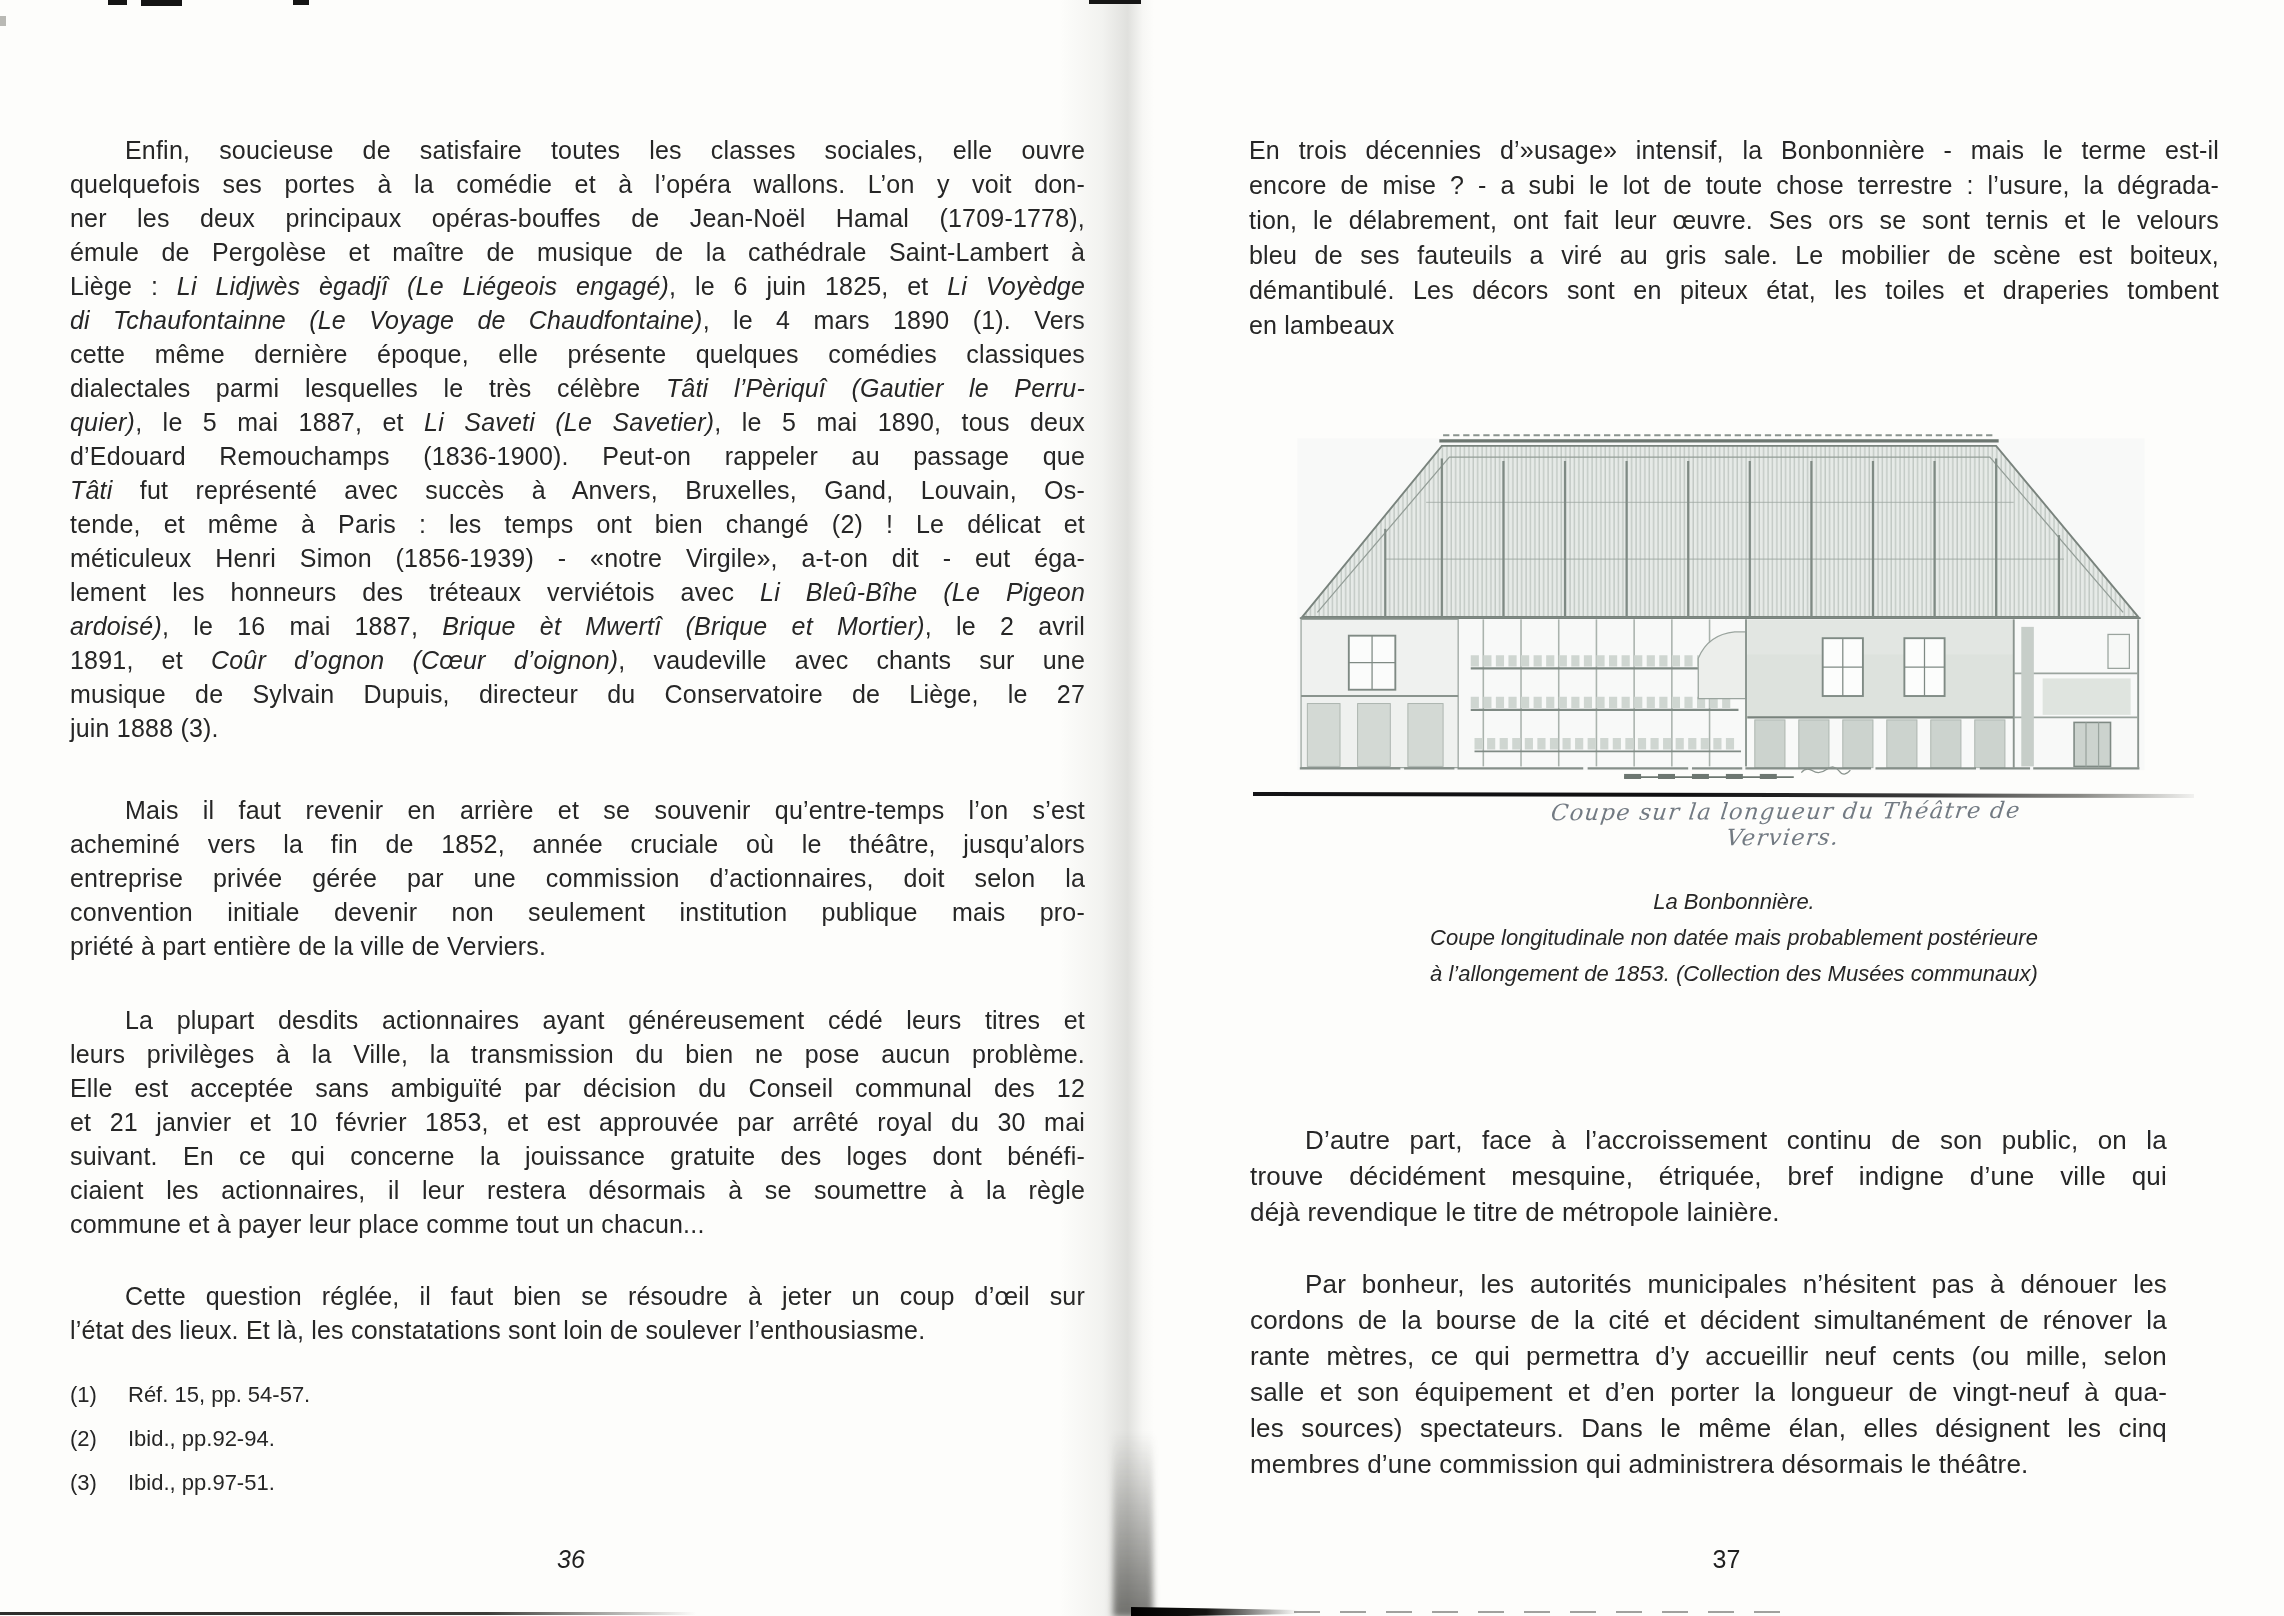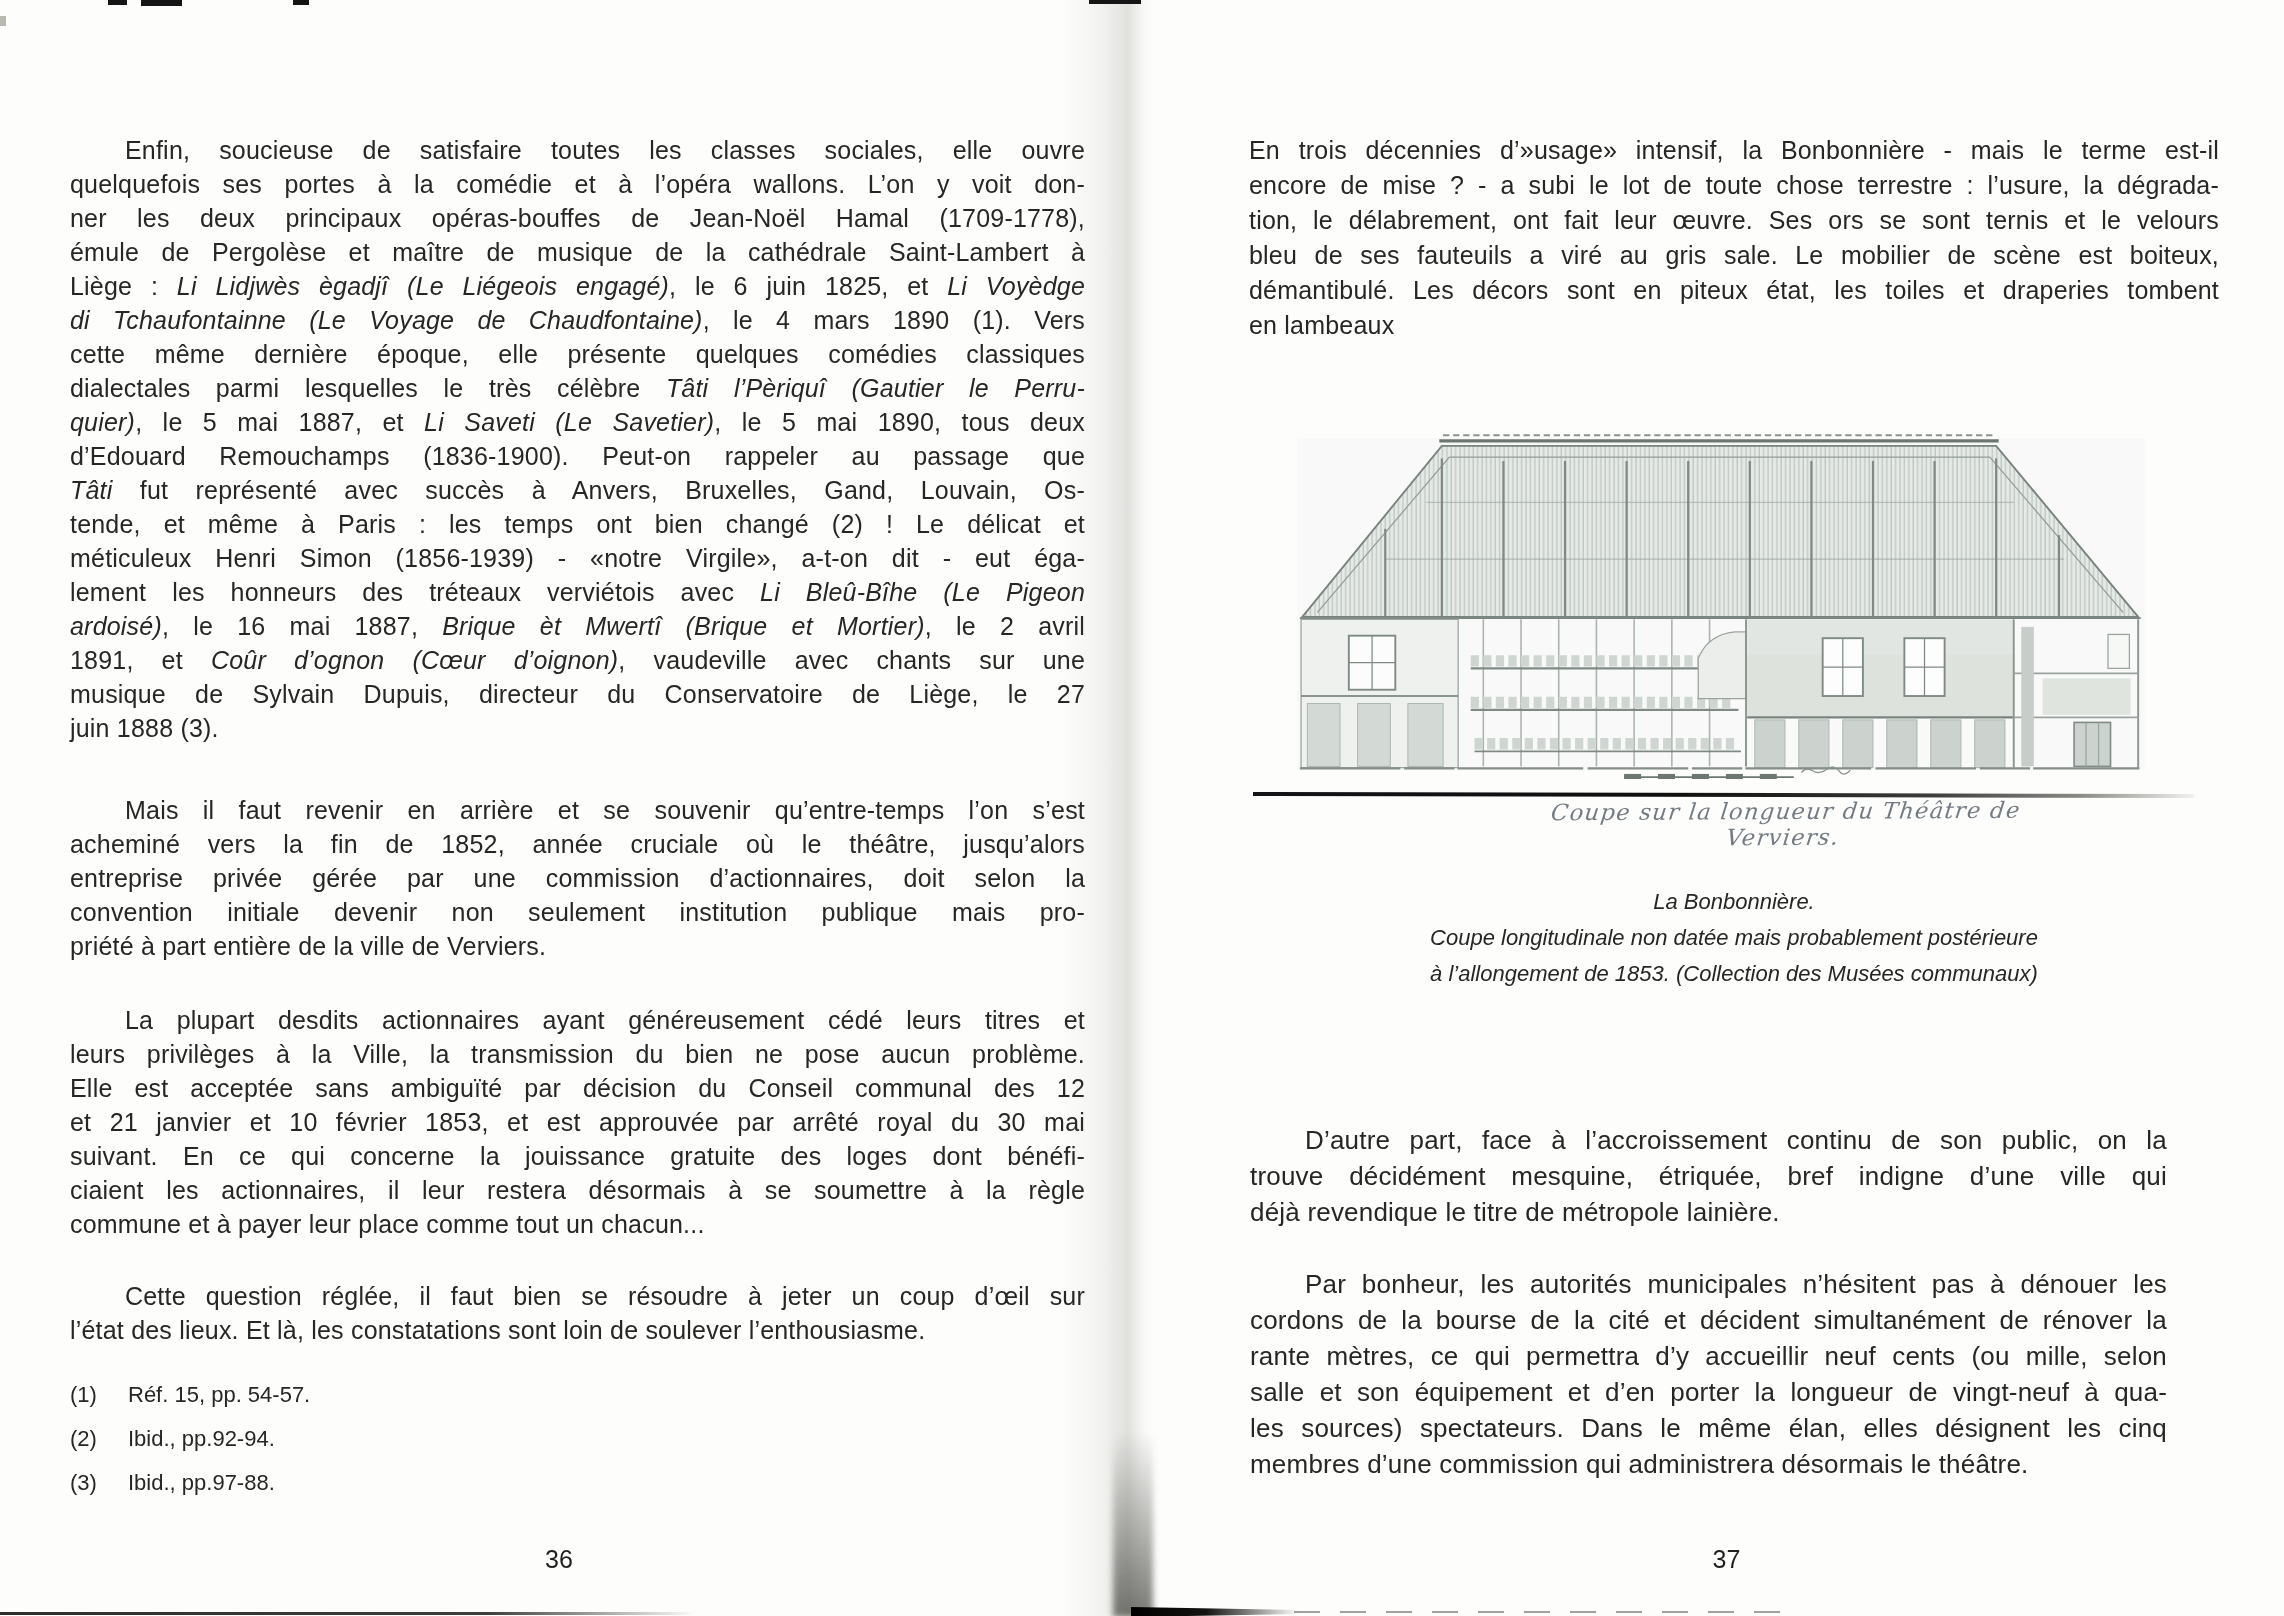--- a/index.html
+++ b/index.html
@@ -28,21 +28,21 @@
   .rp1{width:970px;left:1249px;font-size:25px;}
   .rp1 .tline{line-height:35px;}
   .rp{width:917px;left:1250px;font-size:26px;}
   .rp .tline{line-height:36px;}
 
   .footnotes{position:absolute;left:70px;top:1373px;width:754px;font-size:22px;}
   .fn{display:flex;line-height:44px;}
   .fn-marker{width:58px;flex:0 0 auto;}
 
   .pagenum{position:absolute;font-size:25px;color:#1f1f1f;text-align:center;}
-  .pagenum.left{left:0;top:1545px;width:1118px;}
+  .pagenum.left{left:12px;top:1545px;width:1118px;font-style:italic;}
   .pagenum.right{left:1249px;top:1545px;width:955px;}
 
   
   .ill{position:absolute;left:1291px;top:427px;width:861px;height:352px;}
   .ill svg{width:100%;height:100%;}
   .rule{
     position:absolute;left:1253px;top:793px;width:941px;height:3.8px;
     background:linear-gradient(to right,#141416 0%,#0f0f10 45%,#3c3c3c 72%,#8a8a86 88%,rgba(140,140,136,.1) 100%);
     transform:rotate(.12deg);
   }
@@ -132,21 +132,21 @@
       <div class="fn">
         <span class="fn-marker">(1)</span>
         <span class="fn-text">Réf. 15, pp. 54-57.</span>
       </div>
       <div class="fn">
         <span class="fn-marker">(2)</span>
         <span class="fn-text">Ibid., pp.92-94.</span>
       </div>
       <div class="fn">
         <span class="fn-marker">(3)</span>
-        <span class="fn-text">Ibid., pp.97-88.</span>
+        <span class="fn-text">Ibid., pp.97-51.</span>
       </div>
     </div>
 
     <div class="pagenum left">36</div>
   </section>
 
   <section>
     <div class="para rp1" style="top:133px">
         <div class="tline">En trois décennies d’»usage» intensif, la Bonbonnière - mais le terme est-il</div>
         <div class="tline">encore de mise ? - a subi le lot de toute chose terrestre : l’usure, la dégrada-</div>

